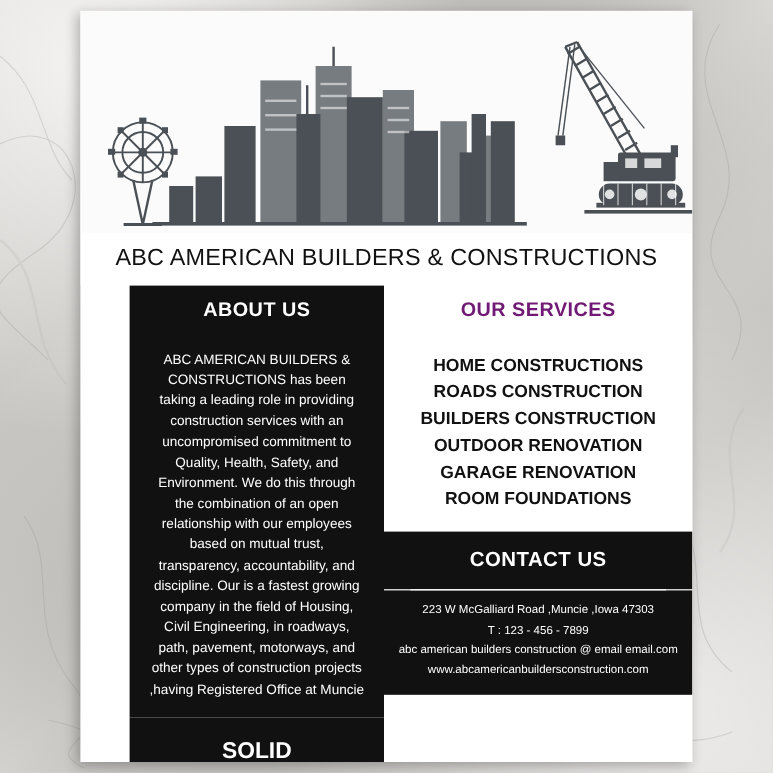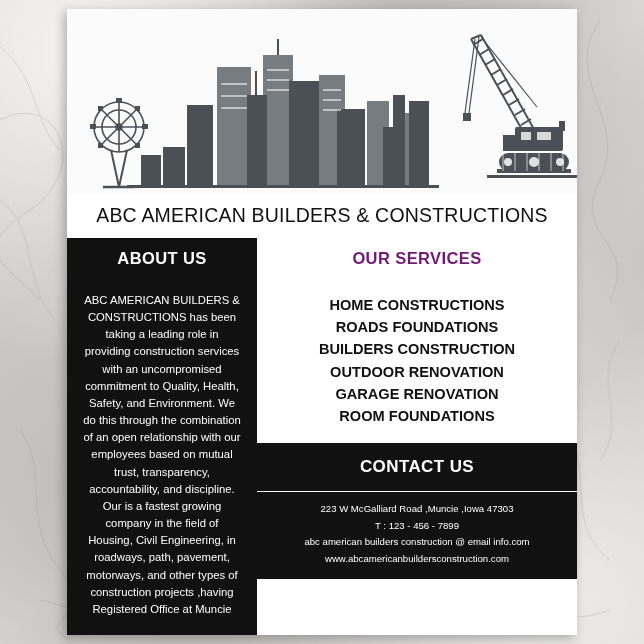--- a/index.html
+++ b/index.html
@@ -61,22 +61,23 @@
     padding: 10px 0 11px 0;
     background: #ffffff;
   }
 
   
   .mid {
     display: flex;
     align-items: stretch;
   }
   .col-left {
-    width: 190px;
-    background: #ffffff;
+    width: 212px;
+    background: #ffffff;
+    margin-left: 41px;
   }
   .col-right {
     flex: 1;
     background: #ffffff;
   }
 
   .band-dark {
     background: #111111;
     color: #ffffff;
   }
@@ -300,33 +301,33 @@
       <div class="about-body">ABC AMERICAN BUILDERS &amp; CONSTRUCTIONS  has been taking a leading role in providing construction services with an uncompromised commitment to Quality, Health, Safety, and Environment. We do this through the combination of an open relationship with our employees based on mutual trust, transparency, accountability, and discipline. Our is a fastest growing company in the field of Housing, Civil Engineering, in roadways, path, pavement, motorways, and other types of construction projects ,having Registered Office at Muncie</div>
       <div class="tagline">
         <div>SOLID FOUNDATIONS</div>
         <div>FOR A BRIGHT FUTURE</div>
       </div>
     </div>
 
     <div class="col-right">
       <div class="services-list">
         <div>HOME CONSTRUCTIONS</div>
-        <div>ROADS FOUNDATIONS</div>
+        <div>ROADS CONSTRUCTION</div>
         <div>BUILDERS CONSTRUCTION</div>
         <div>OUTDOOR RENOVATION</div>
         <div>GARAGE RENOVATION</div>
         <div>ROOM FOUNDATIONS</div>
       </div>
 
       <div>
         <div class="contact-head">CONTACT US</div>
         <div class="rule"></div>
         <div class="contact-body">
           <div>223 W McGalliard Road ,Muncie ,Iowa 47303</div>
           <div>T : 123 - 456 - 7899</div>
-          <div>abc american builders construction @ email info.com</div>
+          <div>abc american builders construction @ email email.com</div>
           <div>www.abcamericanbuildersconstruction.com</div>
         </div>
       </div>
     </div>
   </div>
 
 </div>
 
 </body></html>

